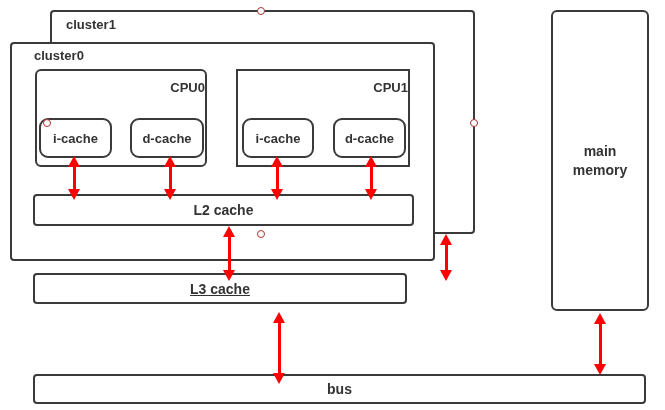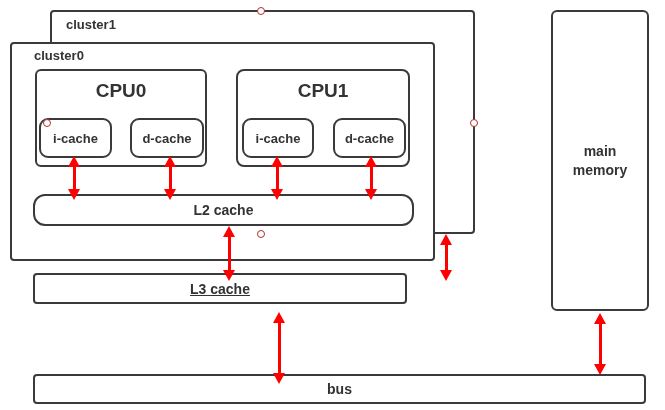--- a/index.html
+++ b/index.html
@@ -16,21 +16,21 @@
     font-weight:bold;color:var(--text);overflow:hidden;
   }
   .shape{
     position:absolute;box-sizing:border-box;background:#fff;
     border:2px solid var(--border);border-radius:5px;
   }
   .cluster-label{
     font-size:13px;line-height:13px;white-space:nowrap;
   }
   .cpu-label{
-    text-align:center;font-size:19px;padding-top:9px;
+    text-align:right;font-size:13px;padding-top:9px;
   }
   .cache{
     display:flex;align-items:center;justify-content:center;
     font-size:13px;border-radius:9px;
   }
   .hbar{
     display:flex;align-items:center;justify-content:center;
     font-size:14px;border-radius:4px;
   }
   .memory{
@@ -63,31 +63,31 @@
   <div class="shape" style="left:35px;top:69px;width:172px;height:98px;border-radius:6px;">
     <div class="cpu-label">CPU0</div>
   </div>
   <div class="shape cache" style="left:39px;top:118px;width:73px;height:40px;">
     <span>i-cache</span>
   </div>
   <div class="shape cache" style="left:130px;top:118px;width:74px;height:40px;">
     <span>d-cache</span>
   </div>
 
-  <div class="shape" style="left:236px;top:69px;width:174px;height:98px;border-radius:8px;">
+  <div class="shape" style="left:236px;top:69px;width:174px;height:98px;border-radius:0;">
     <div class="cpu-label">CPU1</div>
   </div>
   <div class="shape cache" style="left:242px;top:118px;width:72px;height:40px;">
     <span>i-cache</span>
   </div>
   <div class="shape cache" style="left:333px;top:118px;width:73px;height:40px;">
     <span>d-cache</span>
   </div>
 
-  <div class="shape hbar" style="left:33px;top:194px;width:381px;height:32px;border-radius:12px;">
+  <div class="shape hbar" style="left:33px;top:194px;width:381px;height:32px;">
     <span>L2 cache</span>
   </div>
 
   <div class="shape hbar" style="left:33px;top:273px;width:374px;height:31px;text-decoration:underline;">
     <span>L3 cache</span>
   </div>
 
   <div class="shape hbar" style="left:33px;top:374px;width:613px;height:30px;">
     <span>bus</span>
   </div>

